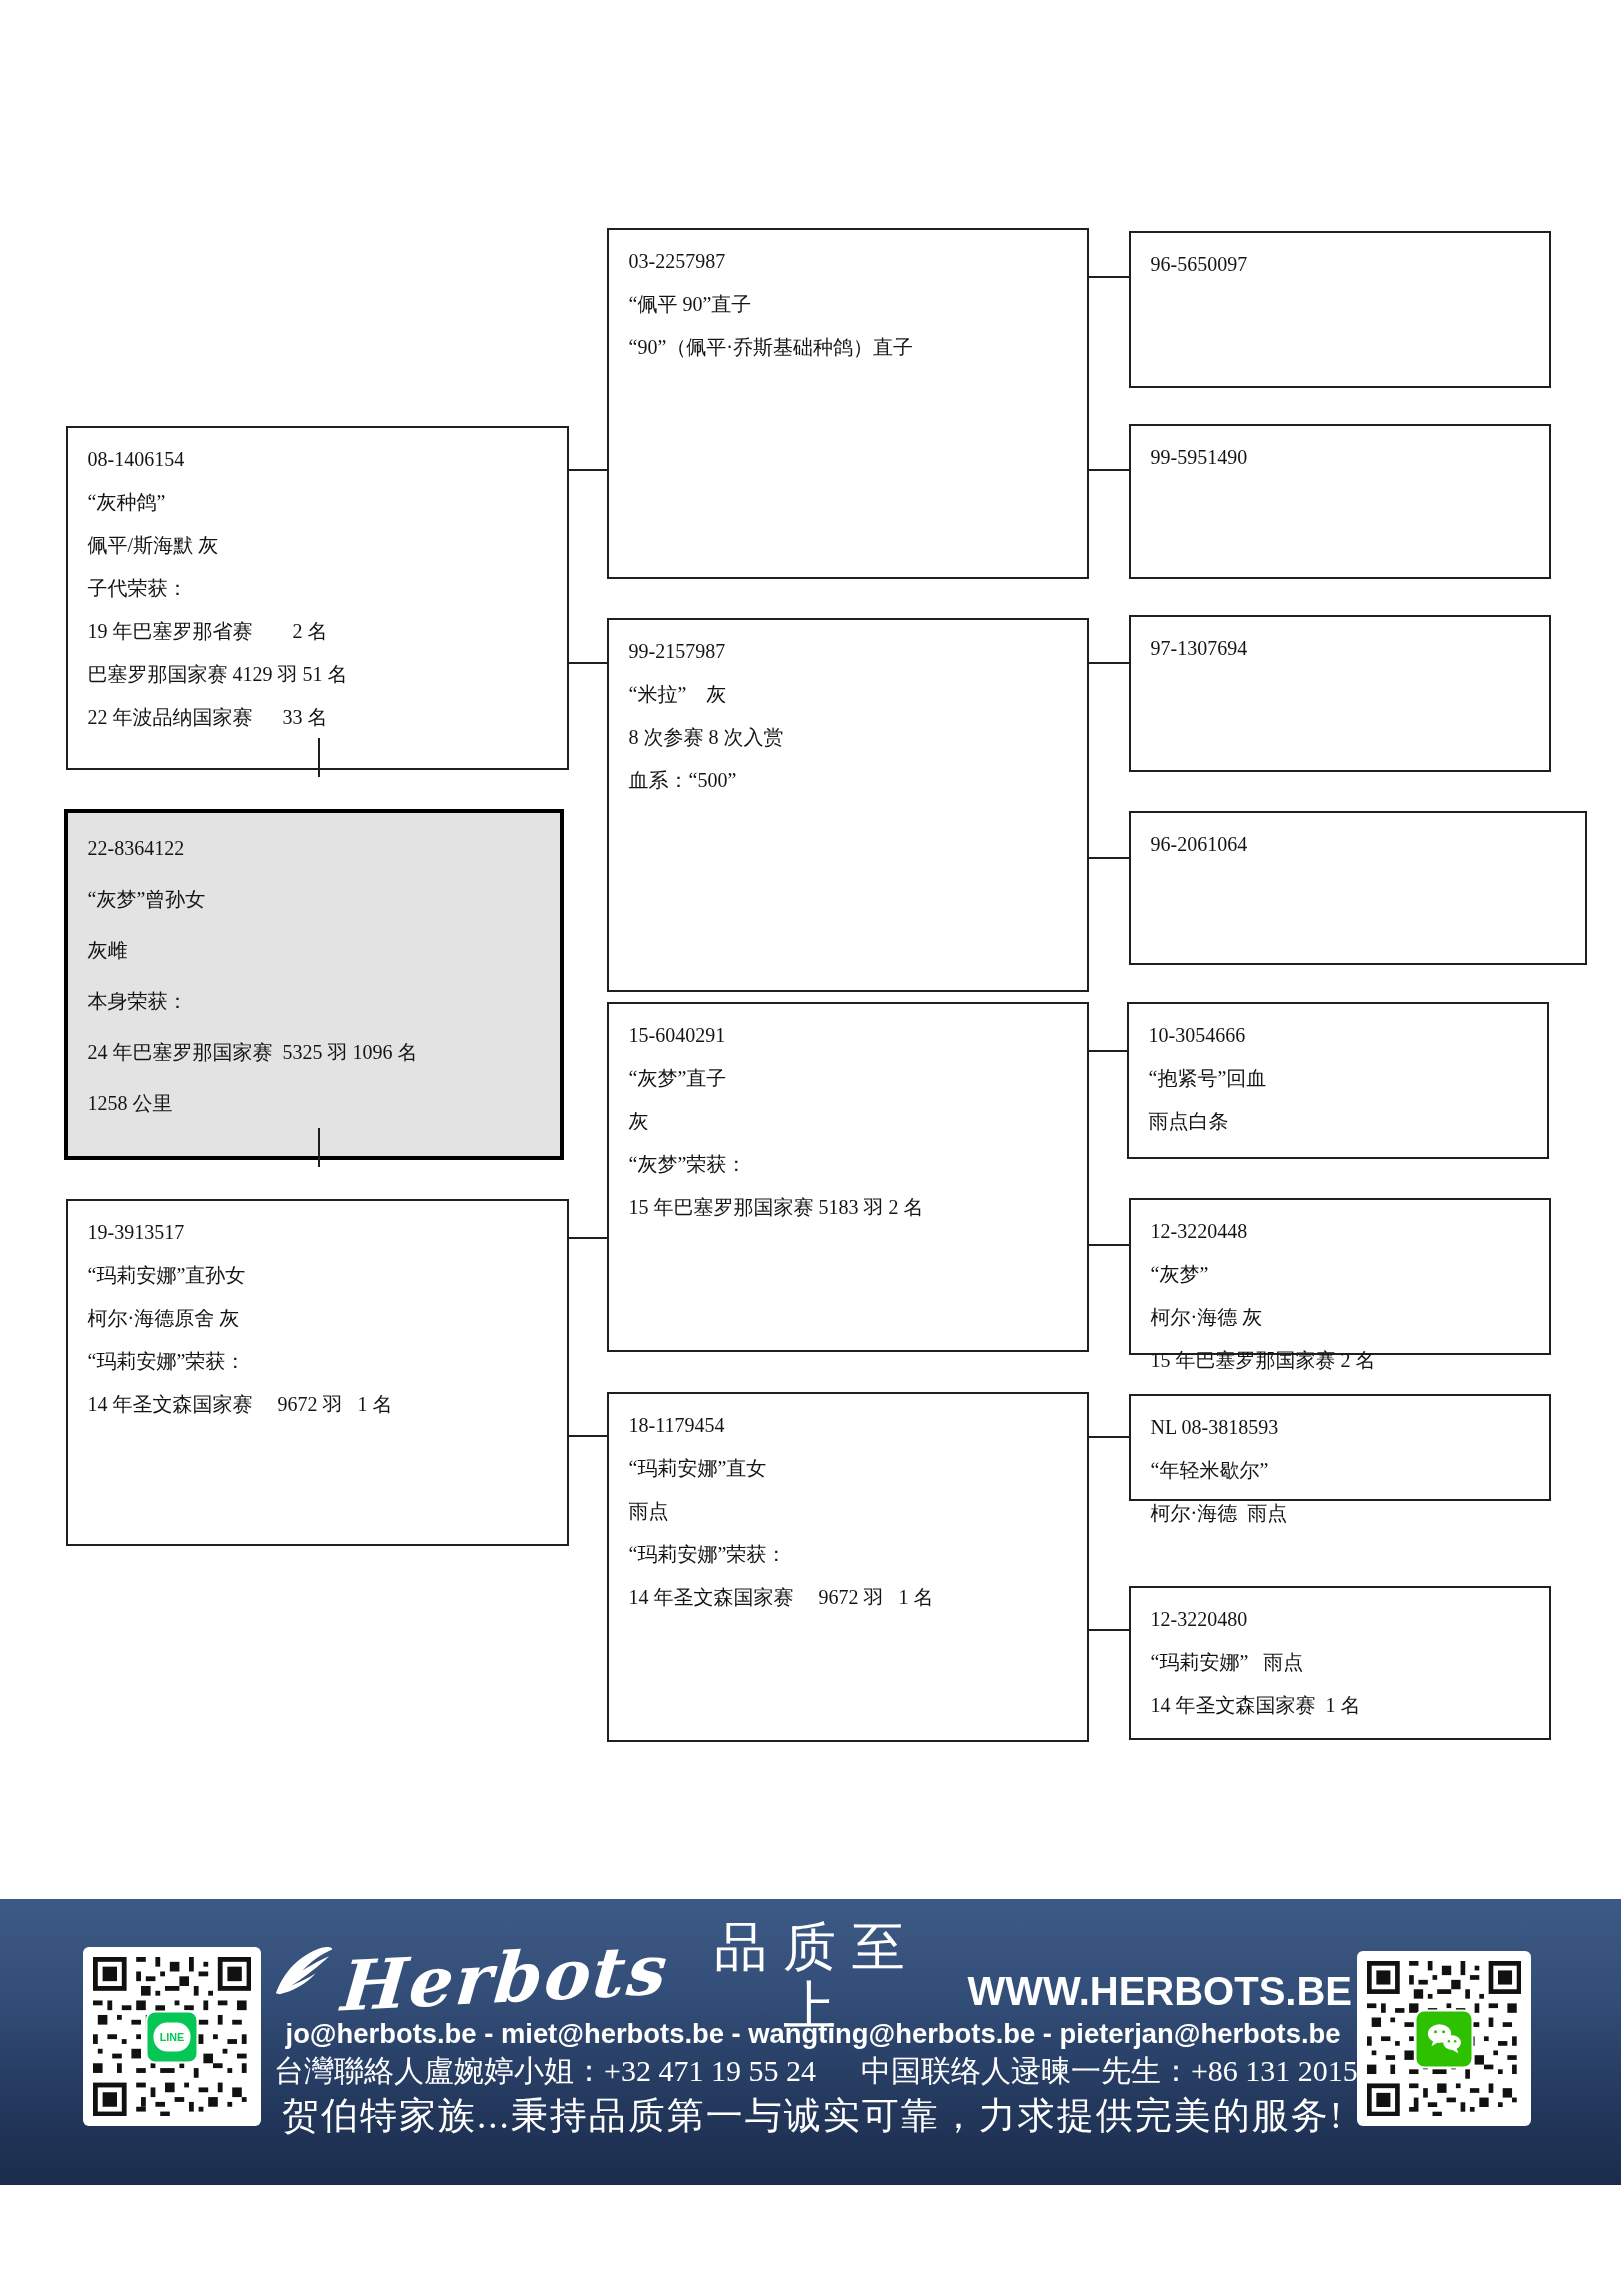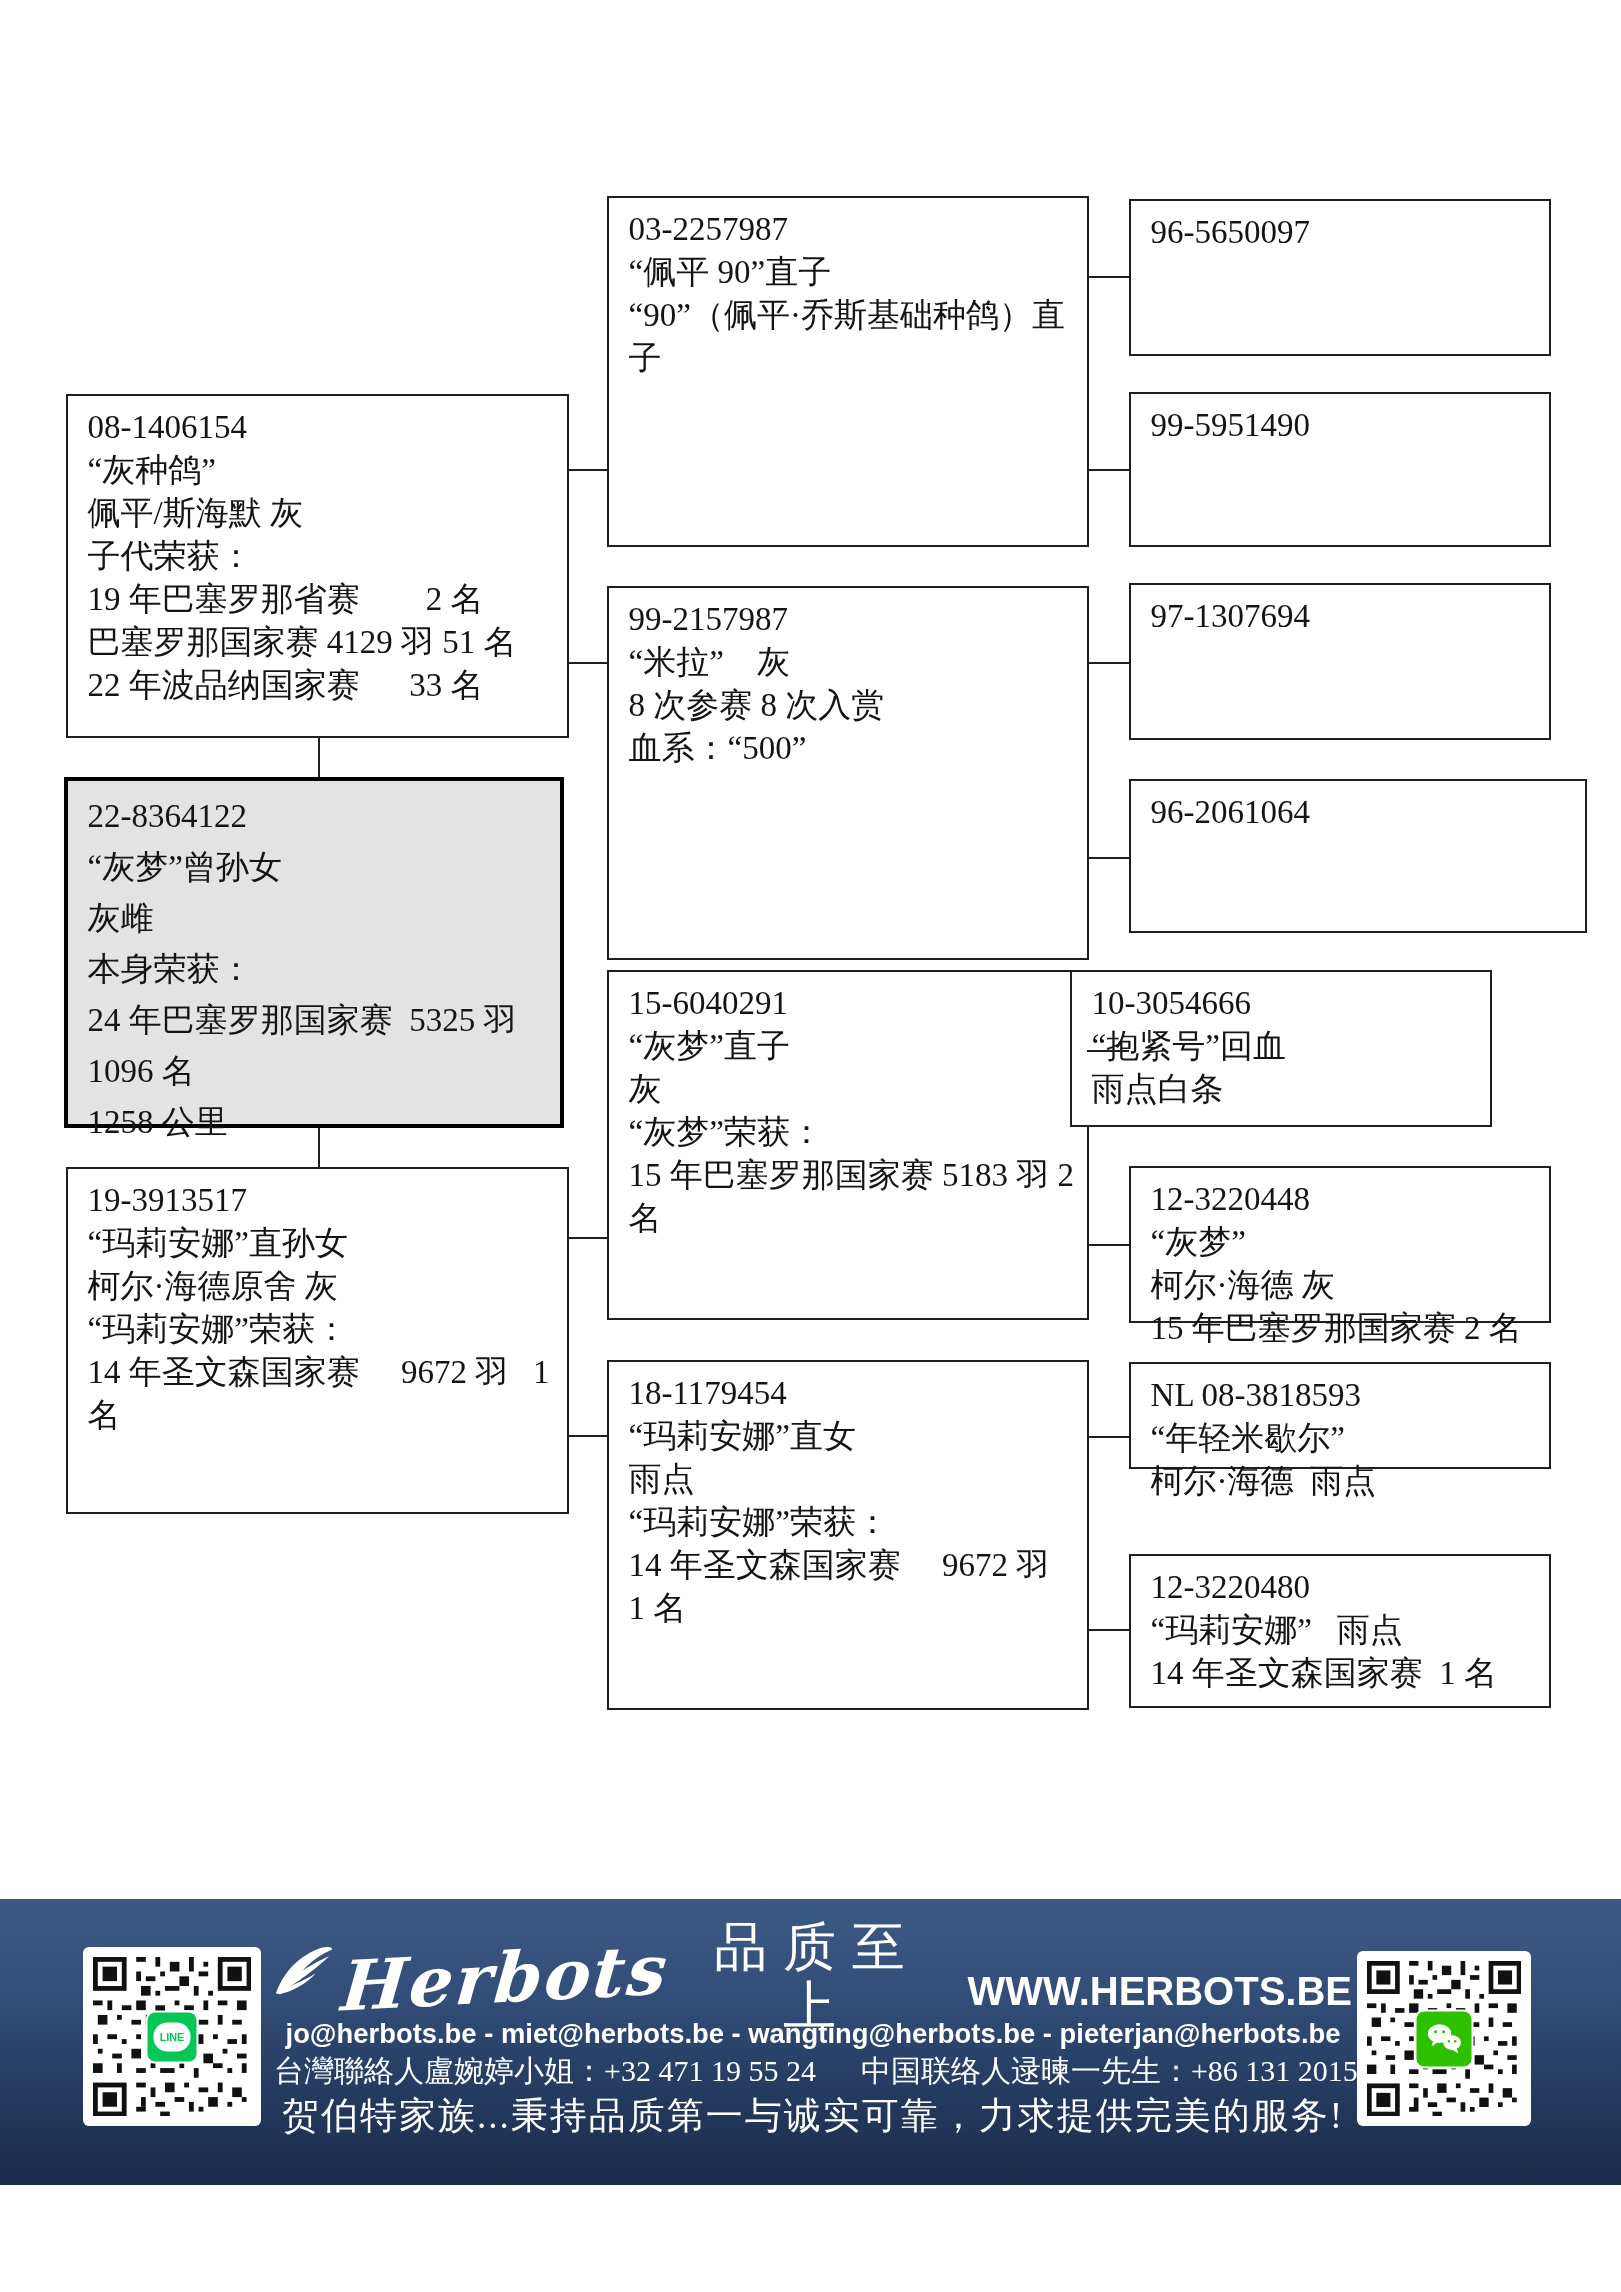--- a/index.html
+++ b/index.html
@@ -10,22 +10,23 @@
     font-family:"Liberation Serif","DejaVu Serif",serif;
     overflow:hidden;
   }
   
   .pbox{
     position:absolute;
     border:2px solid #1f1f1f;
     background:#ffffff;
     box-sizing:border-box;
     color:#141414;
-    font-size:33px;
+    font-size:20px;
     padding:9.8px 7.8px 0 19.6px;
+    margin-top:32px;
   }
   .pbox.subject{
     border:4.9px solid #000000;
     background:#e3e3e3;
   }
   .pline{
     white-space:pre-wrap;
     line-height:43px;
   }
   .subject .pline{line-height:51px;}
@@ -270,21 +271,21 @@
   </div>
   <div class="pbox" style="left:1129px;top:392px;width:422px;height:155px">
     <div class="pline">99-5951490</div>
   </div>
   <div class="pbox" style="left:1129px;top:583px;width:422px;height:157px">
     <div class="pline">97-1307694</div>
   </div>
   <div class="pbox" style="left:1129px;top:779px;width:458px;height:154px">
     <div class="pline">96-2061064</div>
   </div>
-  <div class="pbox" style="left:1070px;top:970px;width:422px;height:157px">
+  <div class="pbox" style="left:1127px;top:970px;width:422px;height:157px">
     <div class="pline">10-3054666</div>
     <div class="pline">“抱紧号”回血</div>
     <div class="pline">雨点白条</div>
   </div>
   <div class="pbox" style="left:1129px;top:1166px;width:422px;height:157px">
     <div class="pline">12-3220448</div>
     <div class="pline">“灰梦”</div>
     <div class="pline">柯尔·海德 灰</div>
     <div class="pline">15 年巴塞罗那国家赛 2 名</div>
   </div>

